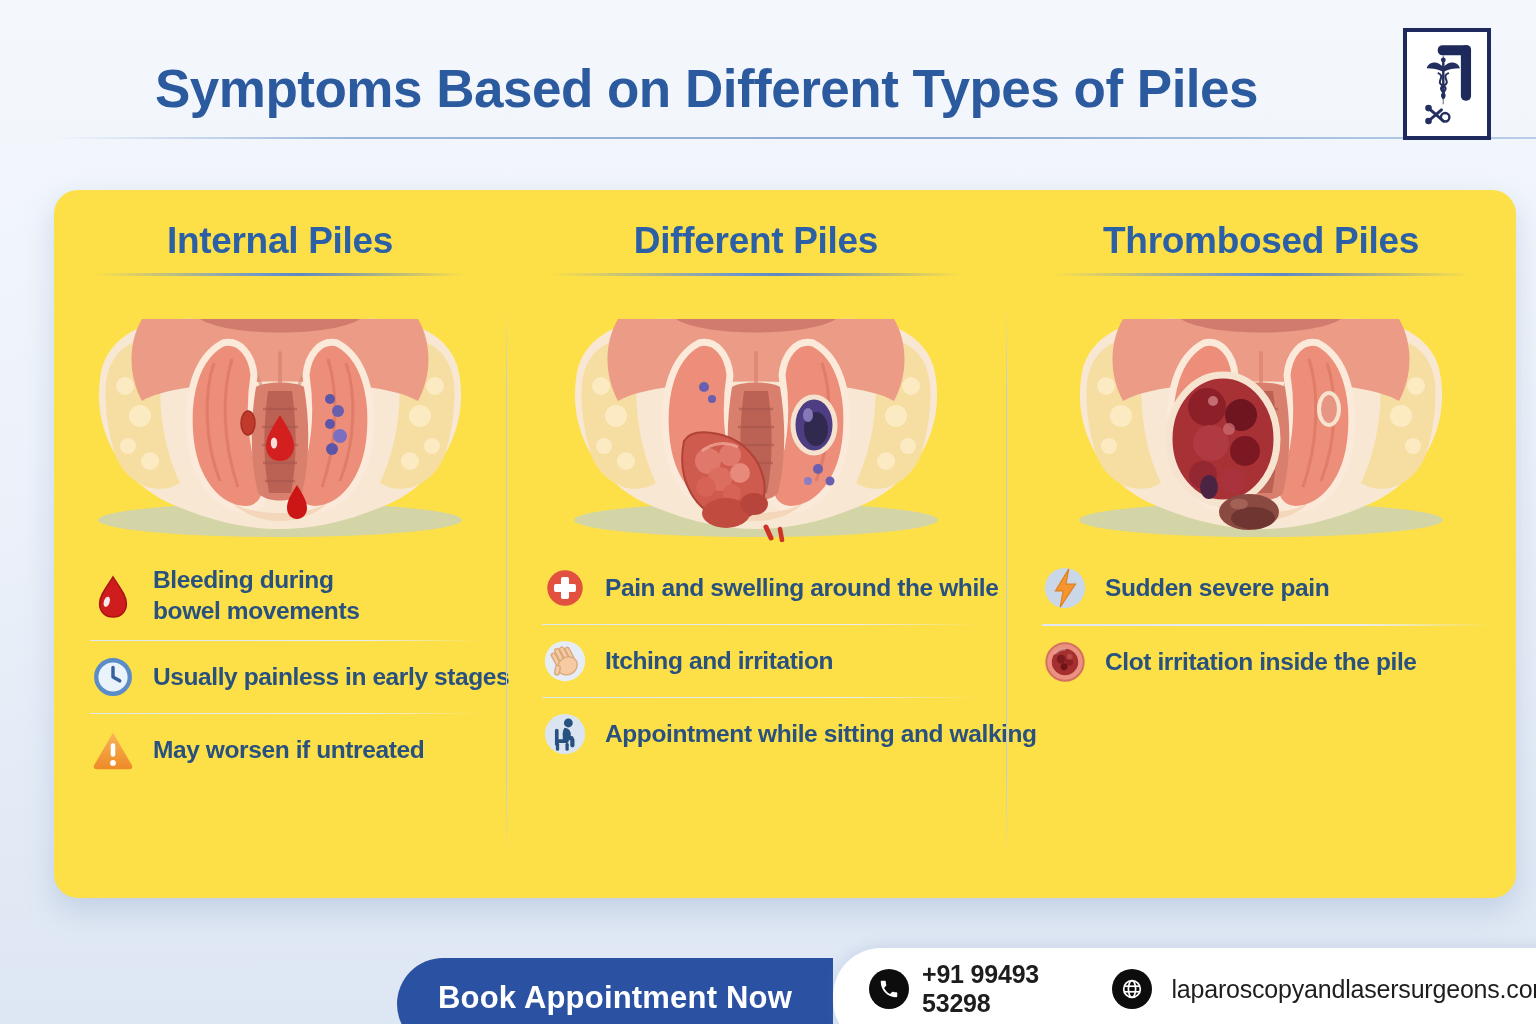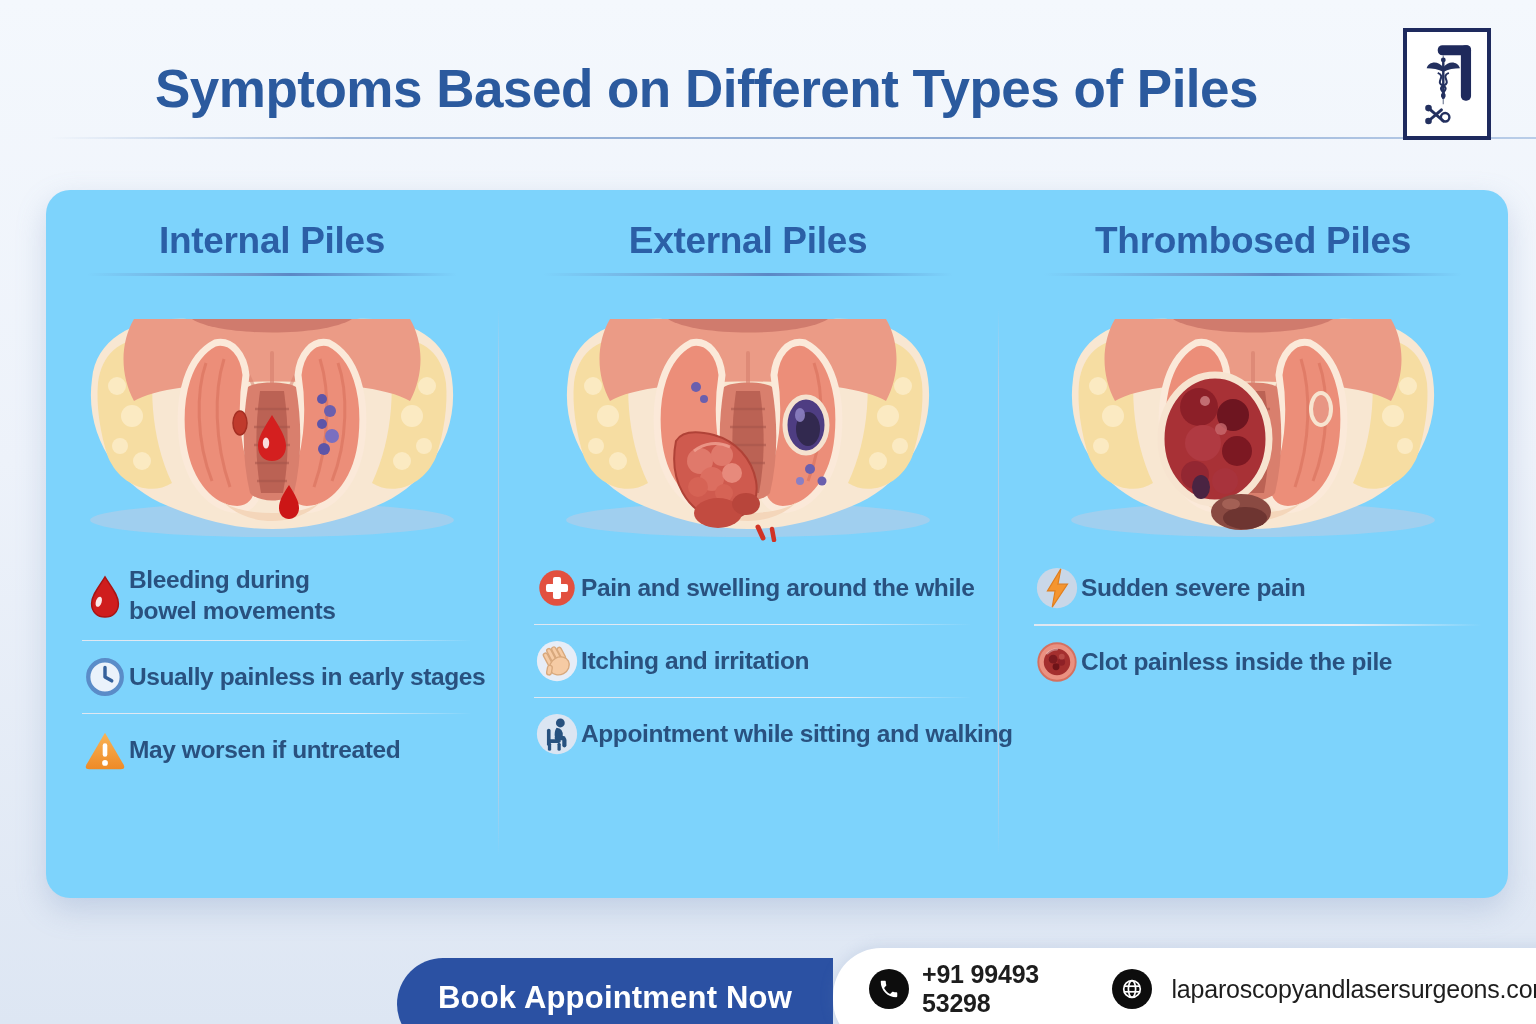--- a/index.html
+++ b/index.html
@@ -21,42 +21,42 @@
     background:linear-gradient(90deg,rgba(150,176,214,0) 0%,#9cb6da 20%,#8fabd4 60%,#b9cde8 100%);
   }
   .logo-box{
     position:absolute;right:45px;top:28px;width:88px;height:112px;
     background:#ffffff;border:4px solid #1e2a5e;box-sizing:border-box;
     display:flex;align-items:center;justify-content:center;
   }
 
   
   .card{
-    position:absolute;left:46px;top:190px;width:1462px;height:708px;
-    background:#7dd3fc;border-radius:24px;
+    position:absolute;left:54px;top:190px;width:1462px;height:708px;
+    background:#fde047;border-radius:24px;
     box-shadow:0 12px 30px rgba(110,140,185,.28);
     display:grid;grid-template-columns:452px 500px 510px;
   }
   .col-divider{position:absolute;top:118px;bottom:42px;width:1px;
     background:linear-gradient(180deg,rgba(170,195,225,0),#b9cde4 15%,#b9cde4 85%,rgba(170,195,225,0));}
   .col-divider.d1{left:452px;}
   .col-divider.d2{left:952px;}
 
   .col{display:flex;flex-direction:column;align-items:center;}
   .col-title{
     margin:30px 0 0 0;font-size:37px;font-weight:700;letter-spacing:-0.3px;color:#2b5fa6;
   }
   .col-underline{
     width:82%;height:3px;margin-top:11px;border-radius:2px;
     background:linear-gradient(90deg,rgba(98,140,198,0) 0%,#6d97cc 45%,#5b87c5 55%,rgba(98,140,198,0) 100%);
   }
   .anat{width:400px;height:252px;margin-top:14px;}
 
   .symptoms{width:100%;box-sizing:border-box;padding:10px 26px 0 36px;}
-  .symptom-row{display:flex;align-items:center;gap:1px;min-height:72px;}
+  .symptom-row{display:flex;align-items:center;gap:17px;min-height:72px;}
   .symptom-row.tall{min-height:88px;}
   .symptom-text{
     font-size:24.5px;font-weight:600;letter-spacing:-0.4px;color:#29517f;white-space:nowrap;
   }
   .symptom-text.wrap{white-space:normal;max-width:230px;line-height:1.25;font-weight:700;}
   .sym-icon{flex:0 0 46px;width:46px;height:46px;}
   .sep{height:1px;background:linear-gradient(90deg,#dfe7f1 0%,#e8eef6 70%,rgba(232,238,246,0) 100%);}
 
   
   .cta-button{
@@ -187,21 +187,21 @@
             <path d="M24 6 L43.5 39.5 Q45.5 44 40.5 44 L7.5 44 Q2.5 44 4.5 39.5 Z" fill="url(#og)"></path>
             <rect x="21.6" y="17" width="4.8" height="14" rx="2.4" fill="#ffffff"></rect>
             <circle cx="24" cy="37.5" r="3" fill="#ffffff"></circle>
           </svg>
           <span class="symptom-text">May worsen if untreated</span>
         </div>
       </div>
     </section>
 
     <section class="col">
-      <h2 class="col-title">External Piles</h2>
+      <h2 class="col-title">Different Piles</h2>
       <div class="col-underline"></div>
 
       <svg class="anat" viewBox="0 0 400 250">
         <ellipse cx="200" cy="229" rx="182" ry="17" fill="#b7cde6" opacity="0.6"></ellipse>
         <path d="M20,88 C24,48 62,26 115,28 L285,28 C338,26 376,48 380,88 C388,146 352,196 304,215 C266,231 232,238 200,238 C168,238 134,231 96,215 C48,196 12,146 20,88 Z" fill="#f8e7d2"></path>
         <path d="M26,92 C30,60 52,44 86,48 C76,88 78,146 100,192 C78,206 48,194 36,166 C28,142 24,114 26,92 Z" fill="#f6dda2"></path>
         <circle cx="45" cy="95" r="9" fill="#fbeac2"></circle>
           <circle cx="60" cy="125" r="11" fill="#fbeac2"></circle>
           <circle cx="48" cy="155" r="8" fill="#fbeac2"></circle>
           <circle cx="70" cy="170" r="9" fill="#fbeac2"></circle>
@@ -347,21 +347,21 @@
         <div class="symptom-row">
           <svg class="sym-icon" viewBox="0 0 48 48">
             <circle cx="24" cy="24" r="19.5" fill="#ea9181" stroke="#d5705f" stroke-width="2"></circle>
             <circle cx="24" cy="24" r="13.8" fill="#a42f2e"></circle>
             <circle cx="20" cy="21" r="4.6" fill="#7c1a1f"></circle>
             <circle cx="28.5" cy="24" r="4" fill="#8e2026"></circle>
             <circle cx="23" cy="29" r="3.6" fill="#6e1318"></circle>
             <circle cx="29" cy="18.5" r="3" fill="#b84a45"></circle>
             <path d="M14,15 Q18,11 24,10.8" stroke="#ffffff" stroke-width="2.4" fill="none" opacity="0.35" stroke-linecap="round"></path>
           </svg>
-          <span class="symptom-text">Clot painless inside the pile</span>
+          <span class="symptom-text">Clot irritation inside the pile</span>
         </div>
       </div>
     </section>
   </main>
 
   <div class="cta-button">
     <span>Book Appointment Now</span>
   </div>
 
   <div class="contact-pill">

